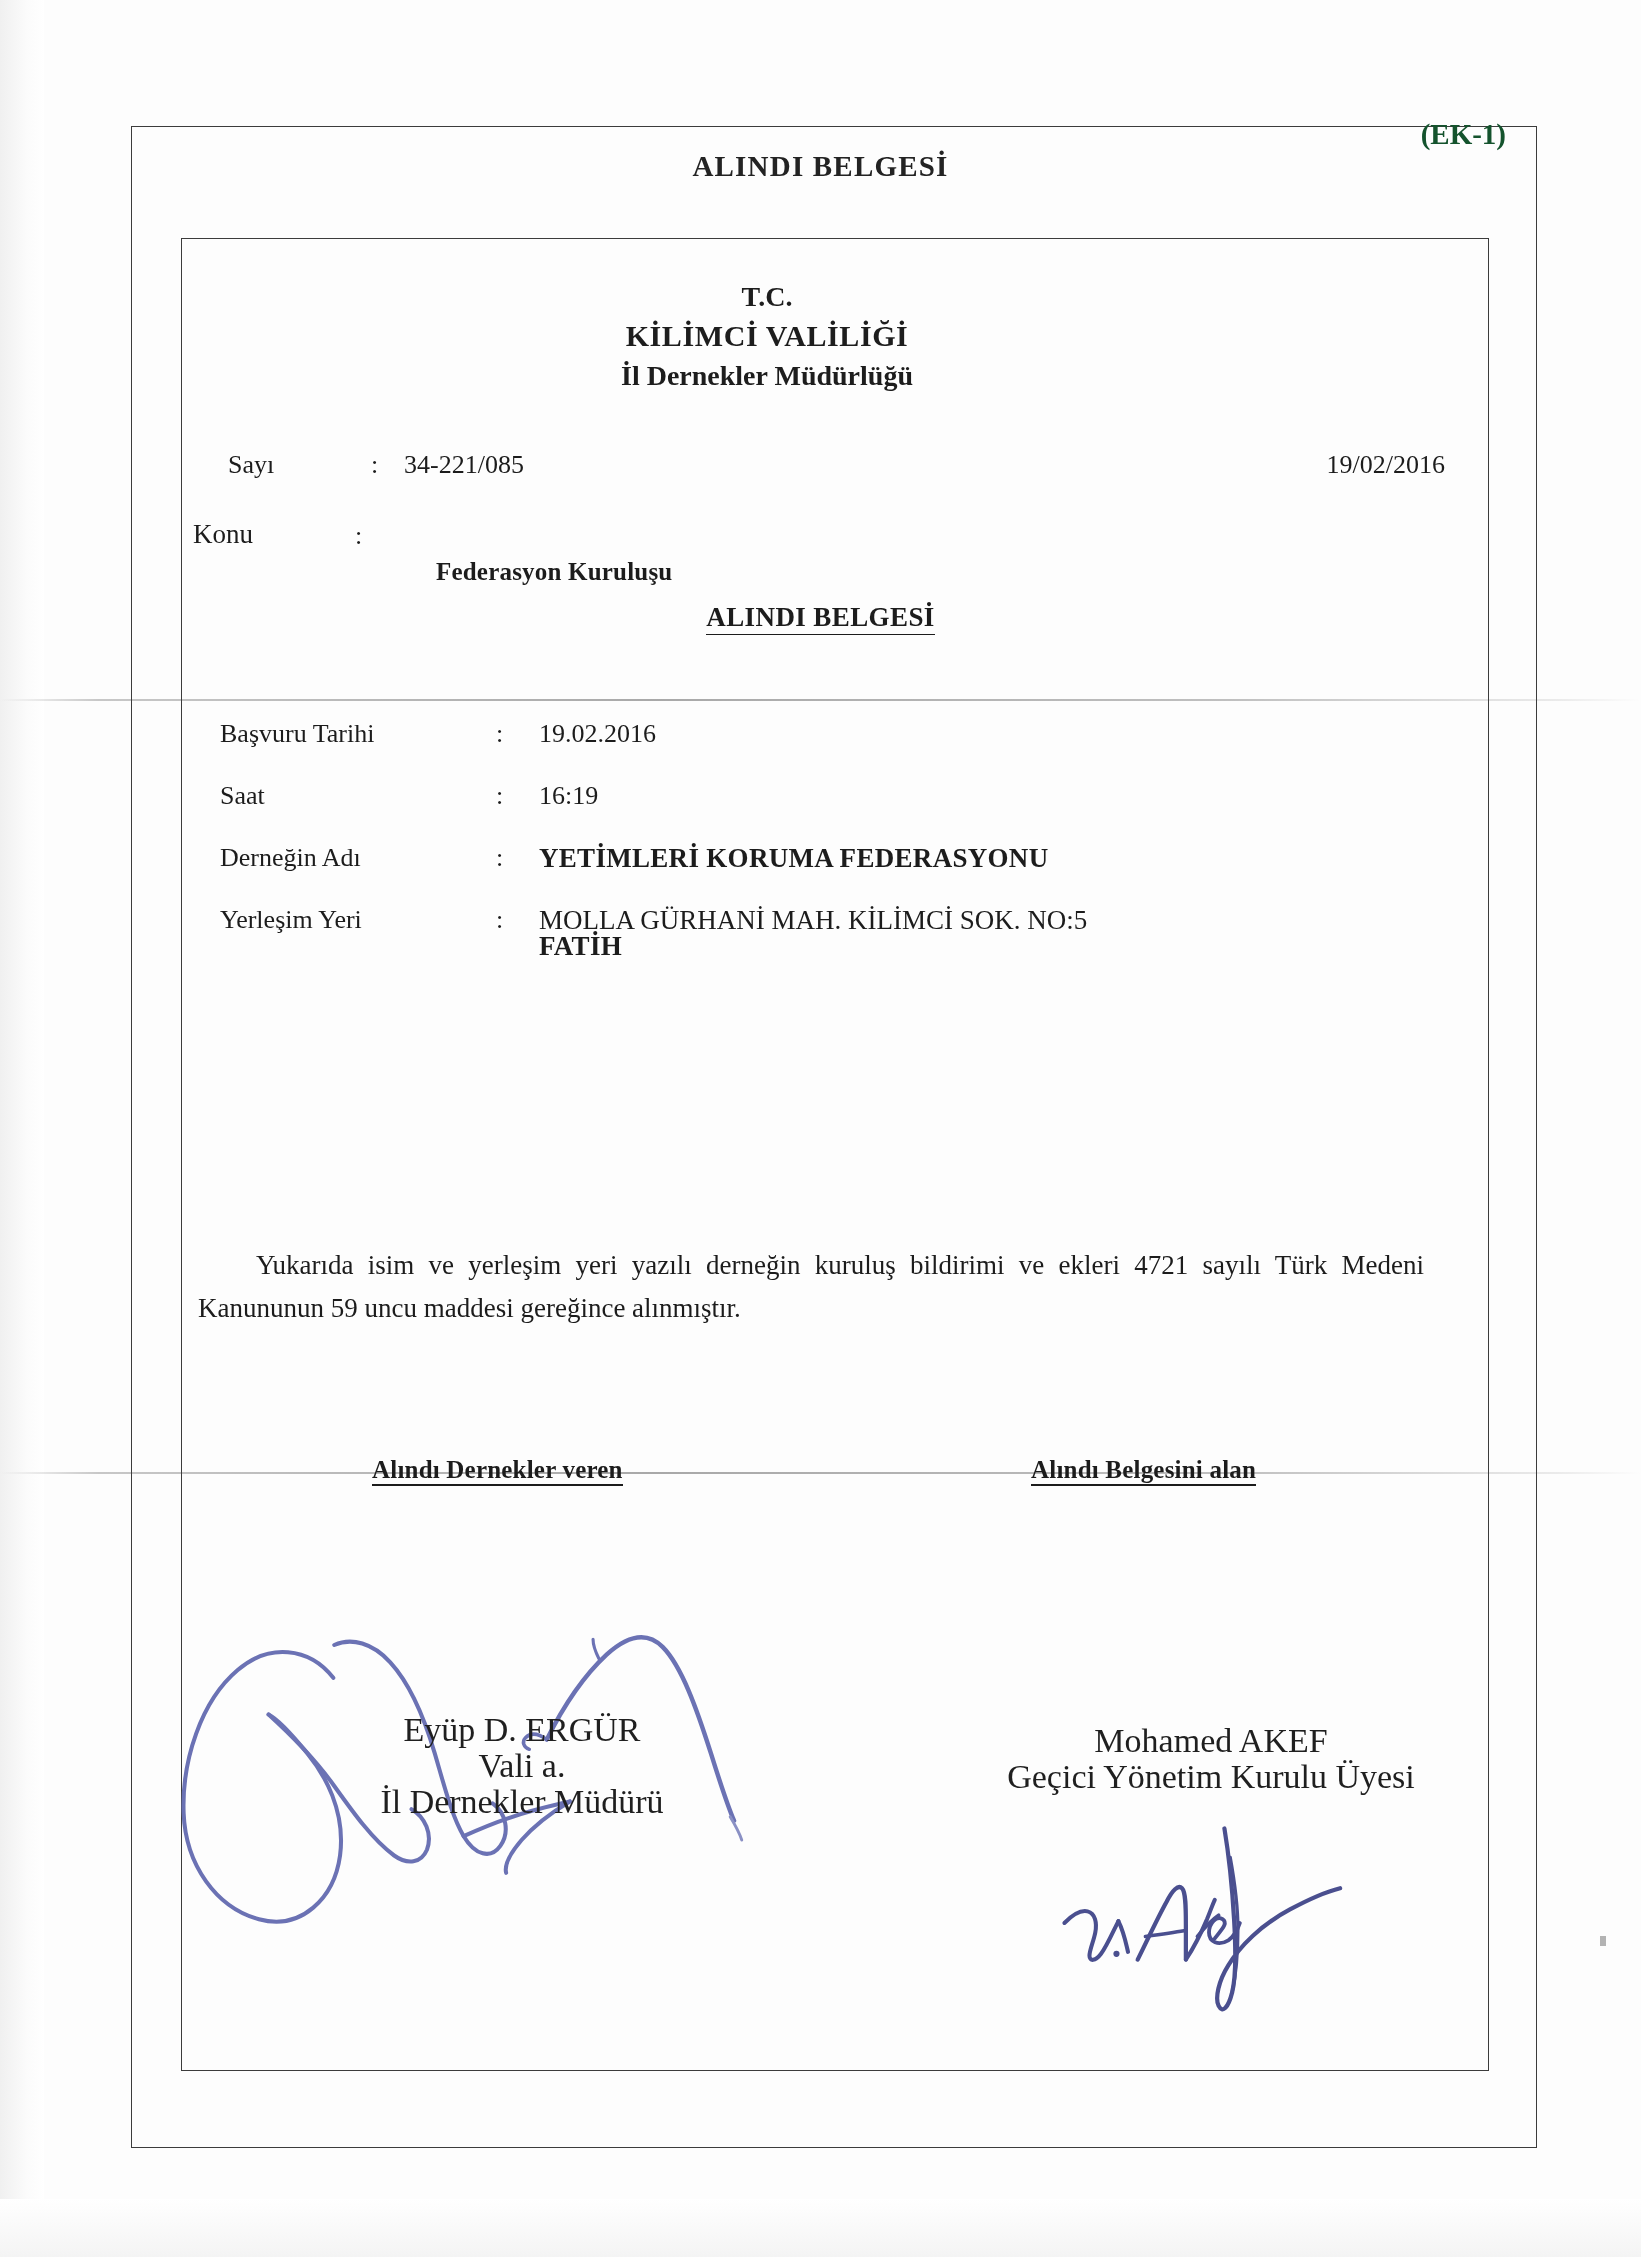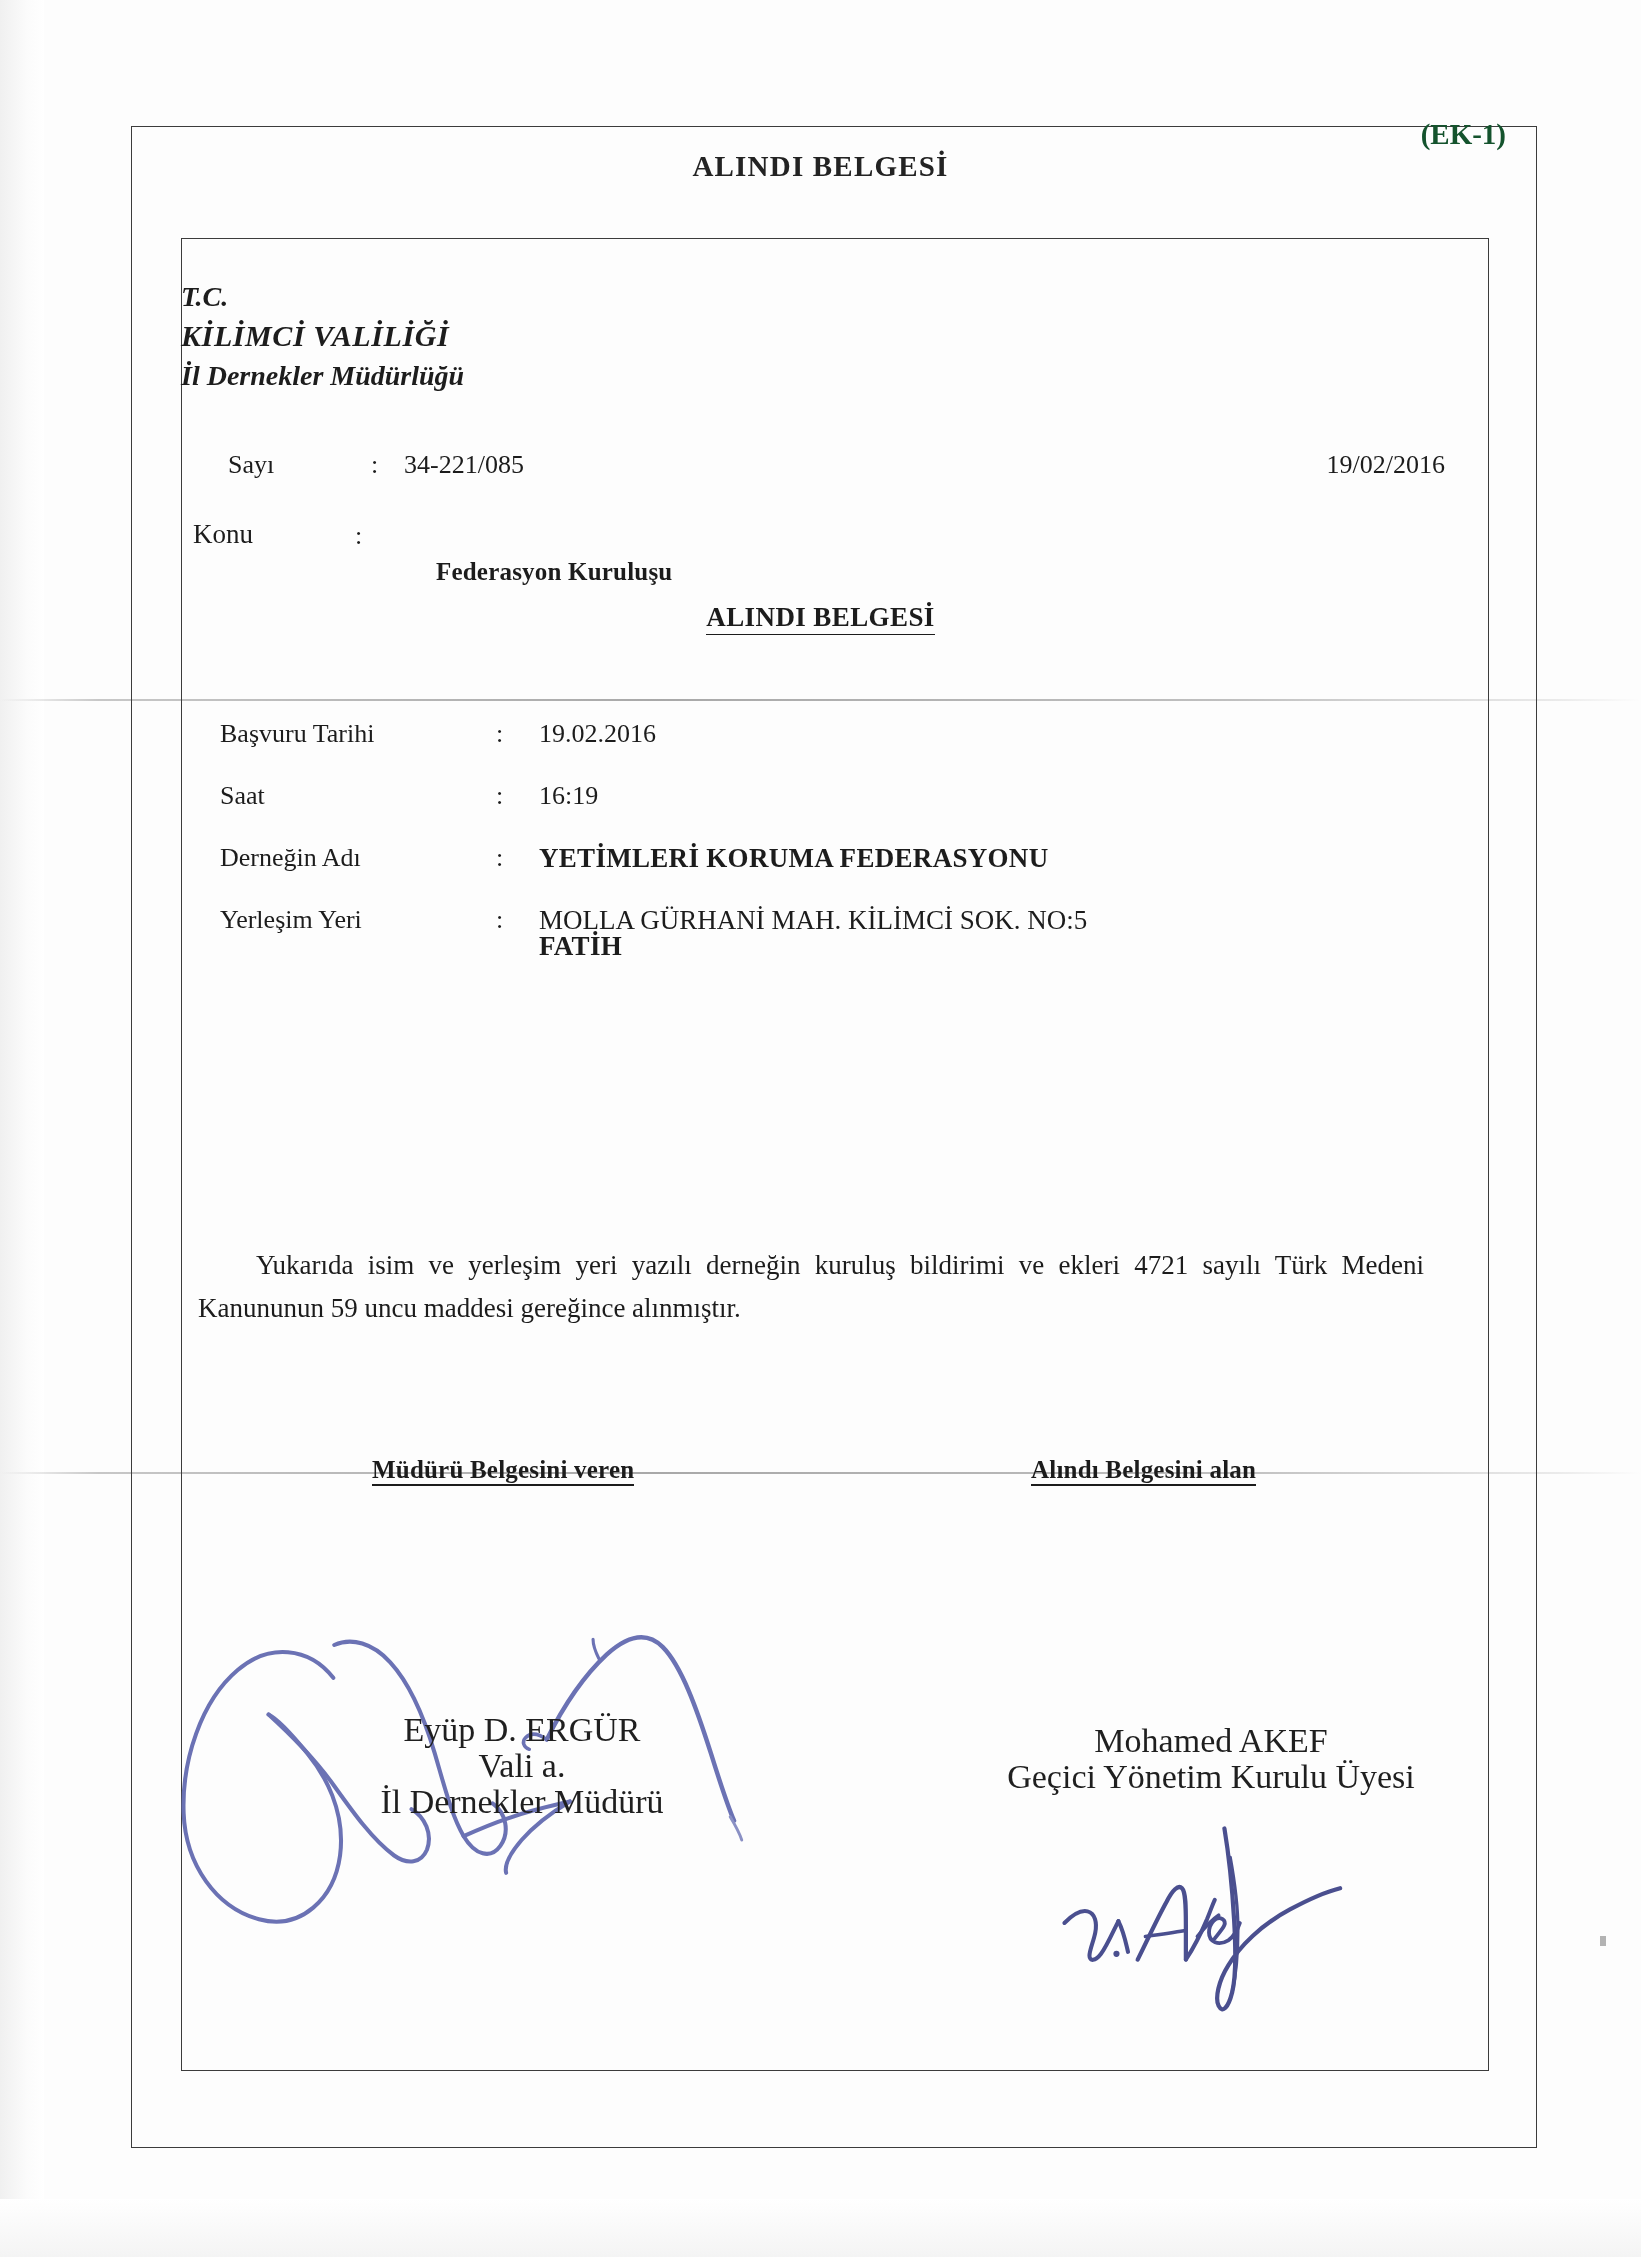--- a/index.html
+++ b/index.html
@@ -100,23 +100,23 @@
     font-weight: bold;
     color: #14532d;
   }
 
   
   .agency {
     position: absolute;
     left: 181px;
     top: 278px;
     width: 1172px;
+    text-align: center;
     font-weight: bold;
     color: #1d1d1d;
-    font-style: italic;
   }
   .agency .ln1 { font-size: 28px; line-height: 37px; }
   .agency .ln2 { font-size: 30px; line-height: 41px; letter-spacing: 0.6px; }
   .agency .ln3 { font-size: 28px; line-height: 39px; }
 
   
   .sayi-row {
     position: absolute;
     left: 228px;
     top: 450px;
@@ -272,21 +272,21 @@
     <span class="field-colon">:</span>
     <span class="field-value plain-caps">MOLLA GÜRHANİ MAH. KİLİMCİ SOK. NO:5</span>
     <span class="field-value-second">FATİH</span>
   </div>
 
 </div>
 
 <div class="body-text">Yukarıda isim ve yerleşim yeri yazılı derneğin kuruluş bildirimi ve ekleri 4721 sayılı Türk Medeni Kanununun 59 uncu maddesi gereğince alınmıştır.</div>
 
 <div class="sig-heading left">
-  <span>Müdürü Belgesini veren</span>
+  <span>Alındı Dernekler veren</span>
 </div>
 <div class="sig-heading right">
   <span>Alındı Belgesini alan</span>
 </div>
 
 <svg class="sig-ink left" width="618" height="406" viewBox="0 0 640 420" fill="none">
   <path d="M195 128 C170 96 128 92 96 120 C58 152 38 214 40 268
            C42 322 74 366 118 378 C162 390 196 356 202 312
            C208 266 186 228 168 206 C150 184 136 170 128 166" stroke="#6b72b4" stroke-width="4.2" stroke-linecap="round"></path>
   <path d="M128 166 C150 186 176 212 196 240 C216 268 236 296 258 312

